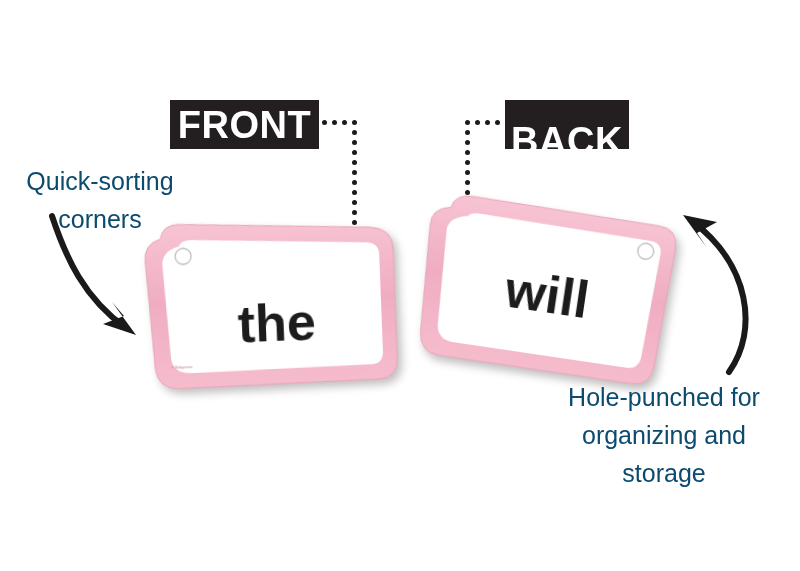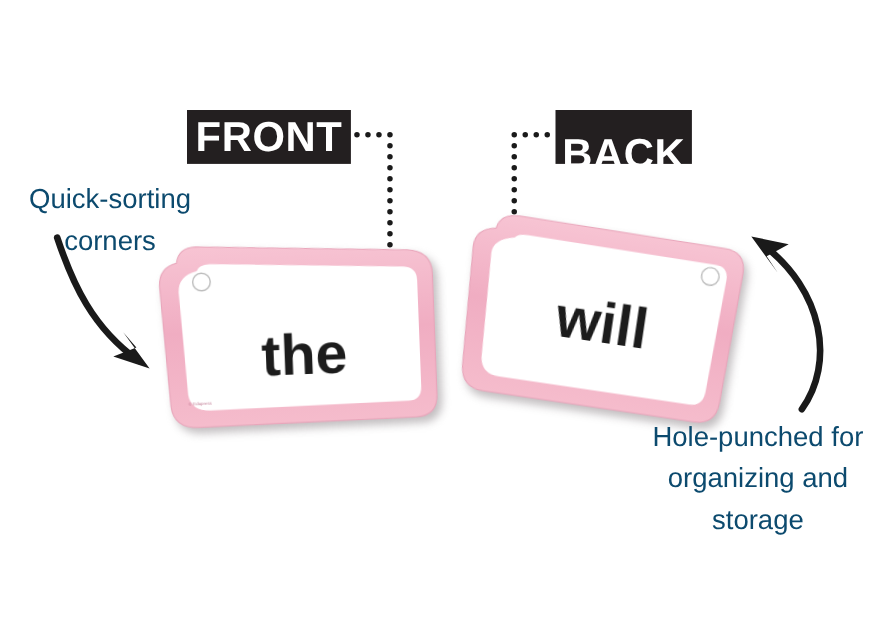--- a/index.html
+++ b/index.html
@@ -45,21 +45,21 @@
   
   .annot {
     position: absolute;
     color: #0c4a6e;
     font-family: "Liberation Sans", sans-serif;
     font-weight: normal;
     font-size: 25px;
     line-height: 38px;
   }
   #annot-left  { left: 2px;  top: 162px; width: 196px; text-align: center; }
-  #annot-right { left: 590px; top: 378px; width: 198px; text-align: center; }
+  #annot-right { left: 565px; top: 378px; width: 198px; text-align: center; }
 
   
   .card-wrap { position: absolute; }
 
   .card {
     position: relative;
     width: 100%;
     height: 100%;
     filter: drop-shadow(4px 5px 4px rgba(120,110,115,0.45));
   }

